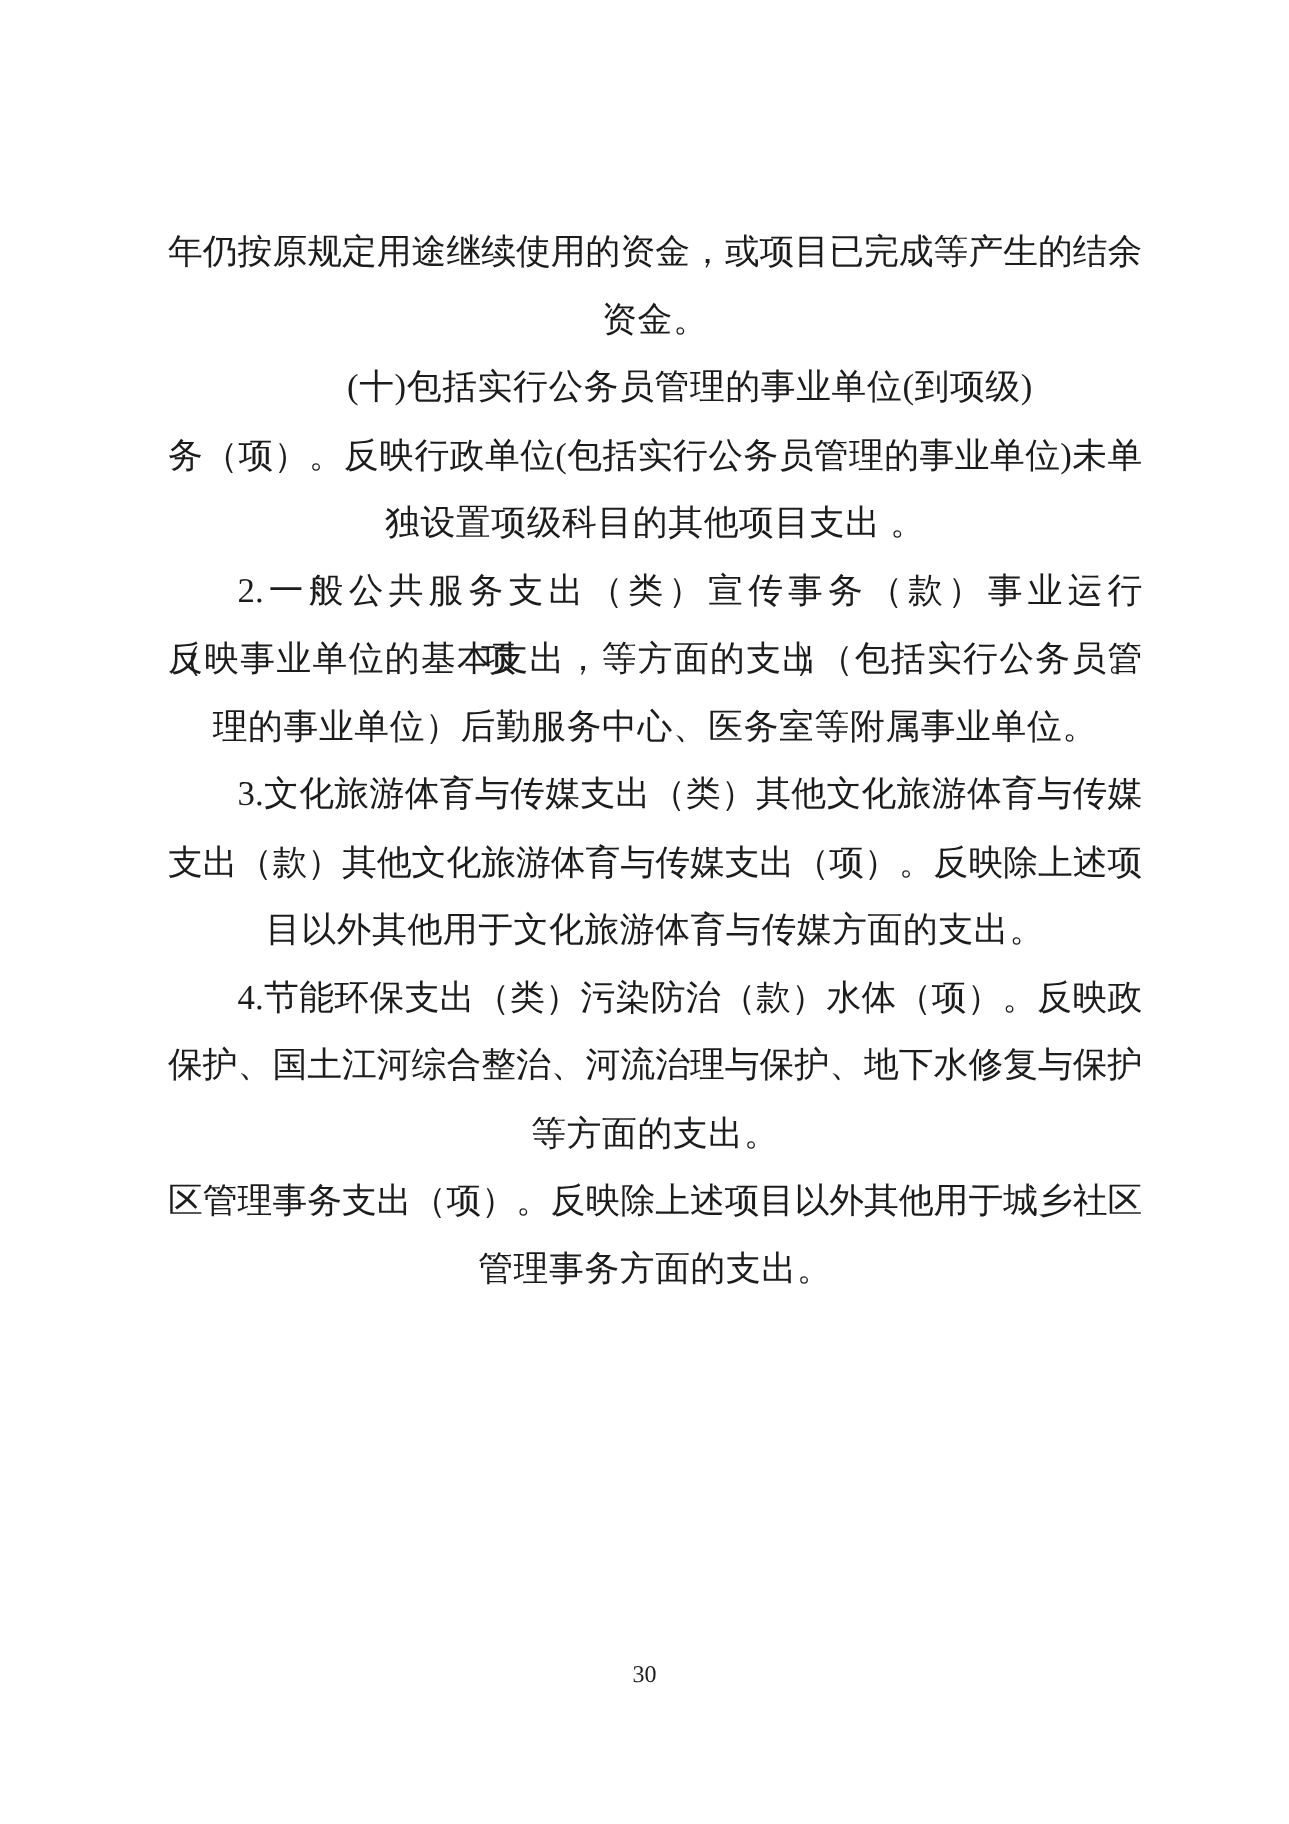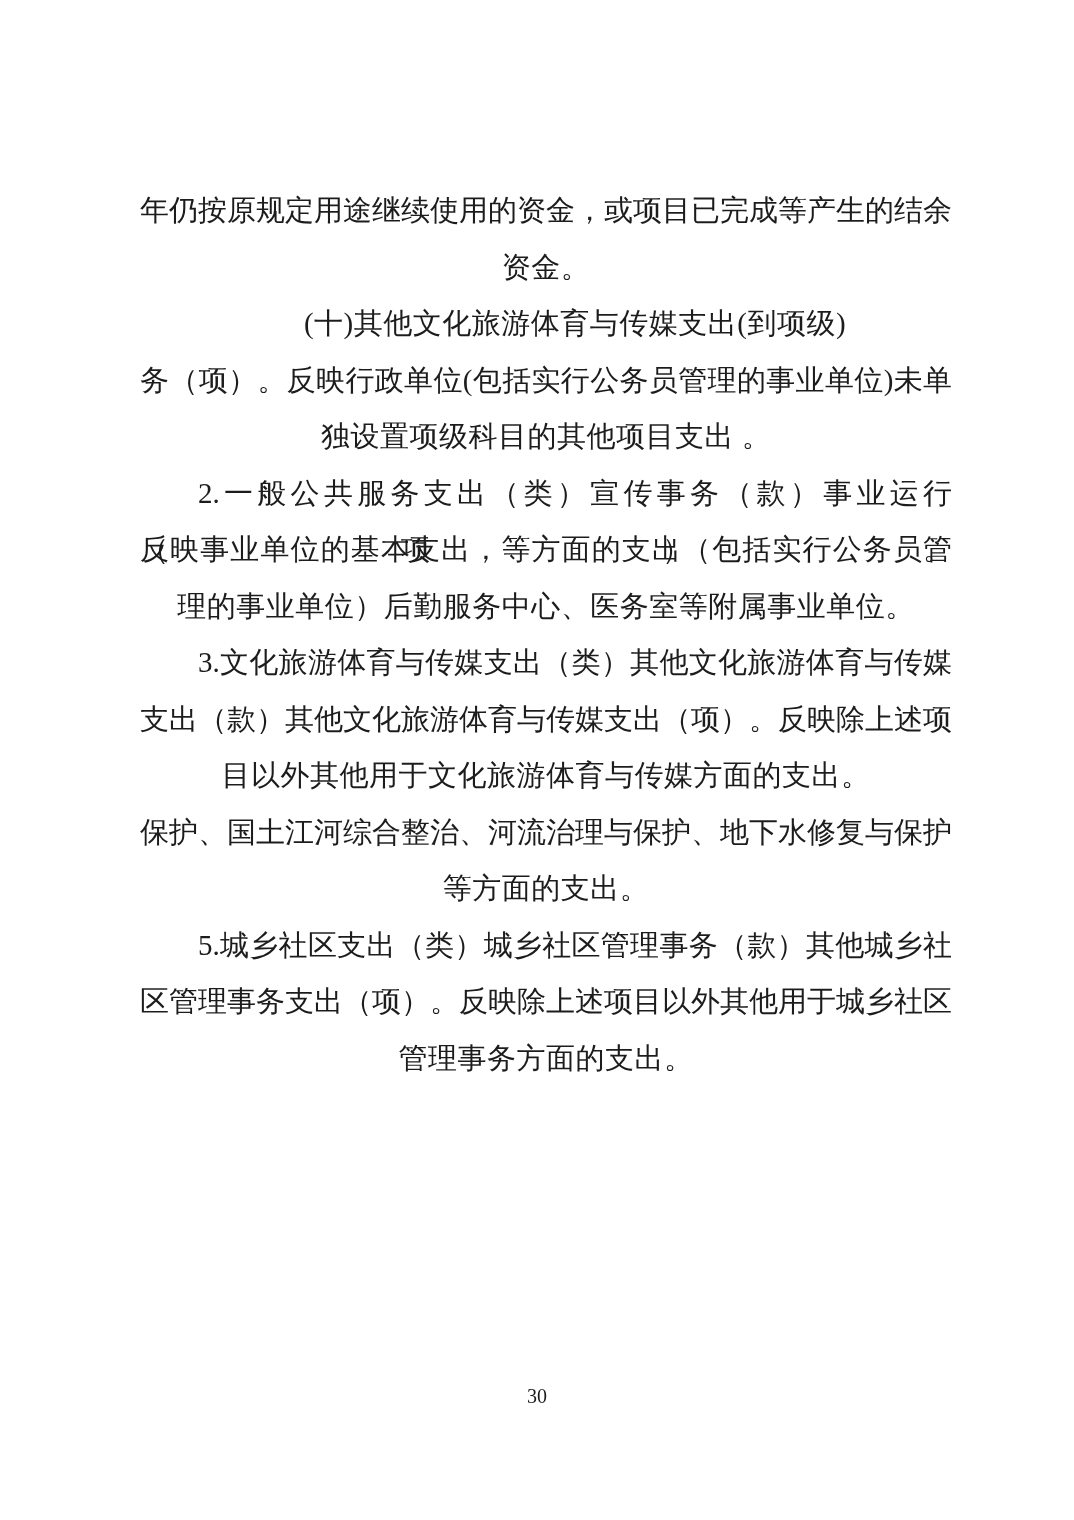--- a/index.html
+++ b/index.html
@@ -50,31 +50,31 @@
     color: #1c1c1c;
   }
 </style>
 </head>
 <body>
 
 <div class="page">
   <div class="content" id="content">
       <div class="line fill">年仍按原规定用途继续使用的资金，或项目已完成等产生的结余</div>
       <div class="line">资金。</div>
-      <div class="line indent">(十)其他文化旅游体育与传媒支出(到项级)</div>
+      <div class="line indent">(十)包括实行公务员管理的事业单位(到项级)</div>
       <div class="line fill">务（项）。反映行政单位(包括实行公务员管理的事业单位)未单</div>
       <div class="line">独设置项级科目的其他项目支出 。</div>
       <div class="line indent fill">2.一般公共服务支出（类）宣传事务（款）事业运行（项）。</div>
       <div class="line fill">反映事业单位的基本支出，等方面的支出（包括实行公务员管</div>
       <div class="line">理的事业单位）后勤服务中心、医务室等附属事业单位。</div>
       <div class="line indent fill">3.文化旅游体育与传媒支出（类）其他文化旅游体育与传媒</div>
       <div class="line fill">支出（款）其他文化旅游体育与传媒支出（项）。反映除上述项</div>
       <div class="line">目以外其他用于文化旅游体育与传媒方面的支出。</div>
+      <div class="line indent fill">4.节能环保支出（类）污染防治（款）水体（项）。反映政</div>
       <div class="line fill">保护、国土江河综合整治、河流治理与保护、地下水修复与保护</div>
       <div class="line">等方面的支出。</div>
-      <div class="line indent fill">5.城乡社区支出（类）城乡社区管理事务（款）其他城乡社</div>
       <div class="line fill">区管理事务支出（项）。反映除上述项目以外其他用于城乡社区</div>
       <div class="line">管理事务方面的支出。</div>
     </div>
   <div class="footer">
     <span>30</span>
   </div>
 </div>
 
 </body></html>

